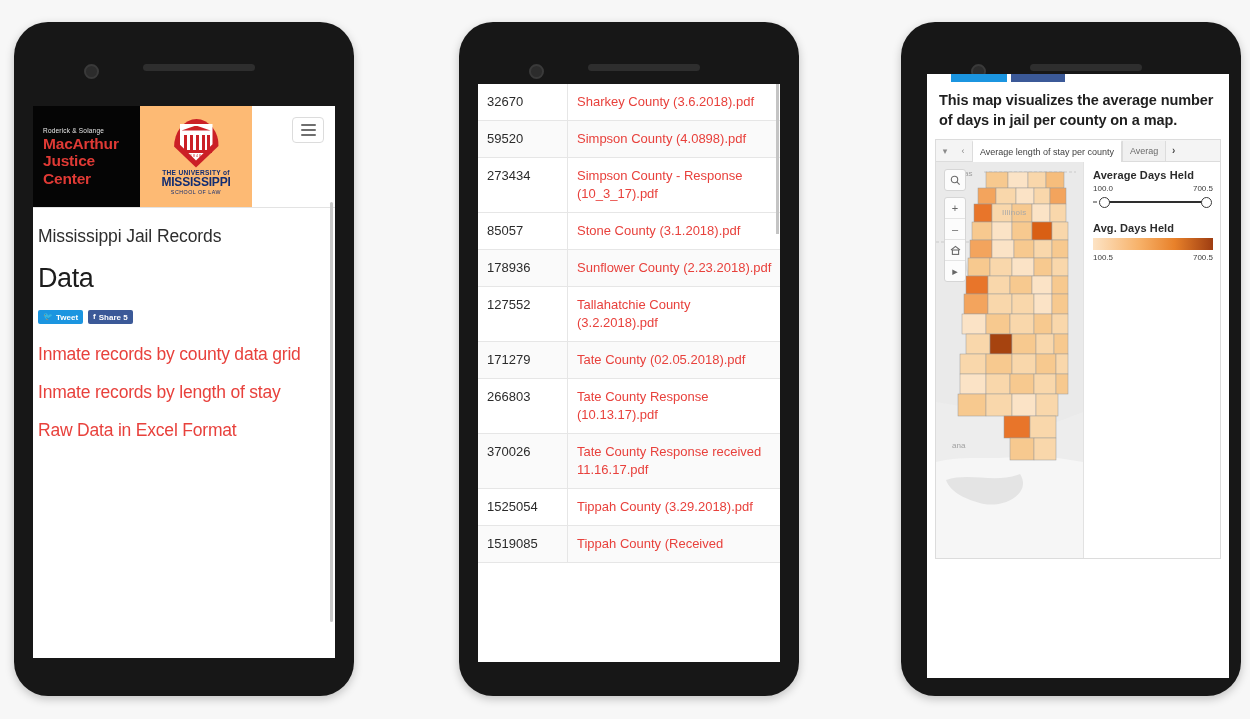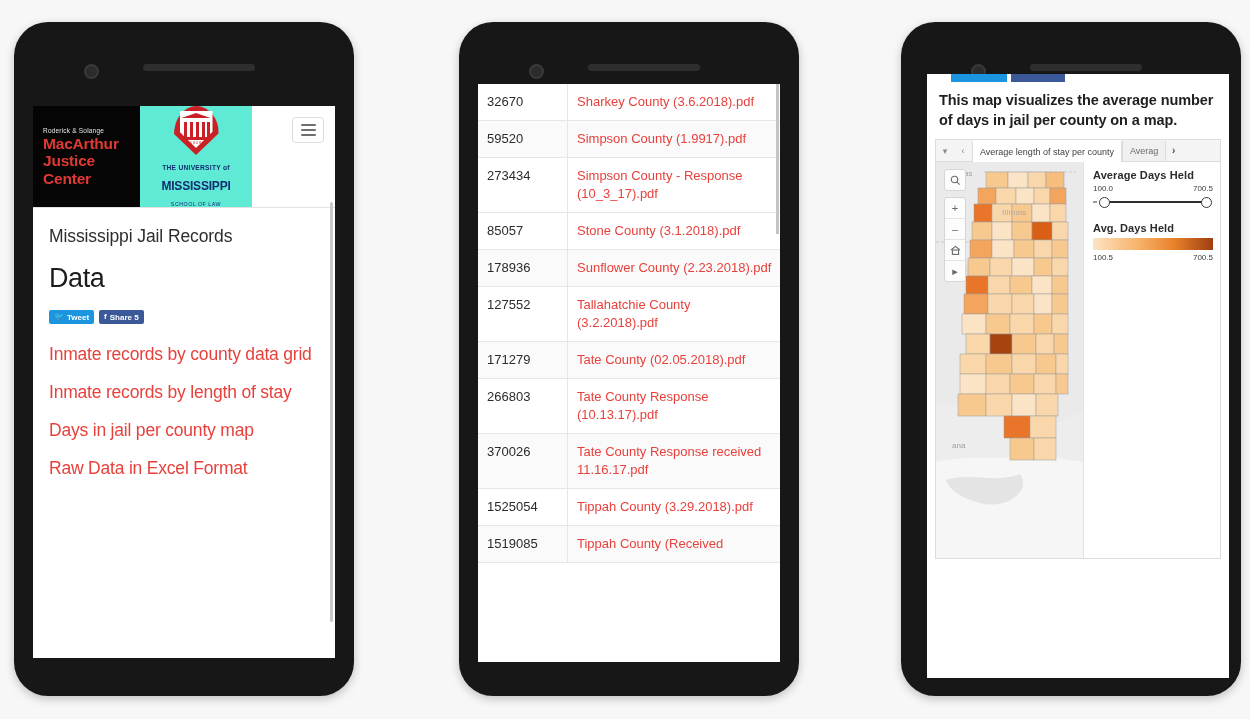--- a/index.html
+++ b/index.html
@@ -26,21 +26,21 @@
   #phone1 .speaker{top:42px;left:129px;width:112px;}
   #phone1 .homebar{bottom:38px;left:118px;width:132px;}
   #phone1 .screen{left:19px;top:84px;width:302px;height:552px;}
 
   .p1-header{display:flex;height:101px;background:#fff;border-bottom:1px solid #e3e3e3;}
   .mac-logo{width:107px;height:101px;background:#050505;position:relative;
       display:flex;flex-direction:column;justify-content:center;padding-left:10px;box-sizing:border-box;}
   .mac-l1{color:#e8e8e8;font-size:6.5px;letter-spacing:.2px;line-height:9px;}
   .mac-l2{color:#e03a35;font-size:15.5px;font-weight:700;line-height:17.5px;letter-spacing:-.2px;}
   .um-logo{width:112px;height:101px;display:flex;flex-direction:column;
-      align-items:center;justify-content:space-between;background:#5eead4;}
+      align-items:center;justify-content:center;background:#fdba74;}
   .um-crest{width:45px;height:49px;position:relative;}
   .um-shield{position:absolute;inset:0;background:#cb2026;
       border-radius:50% 50% 50% 50%/58% 58% 42% 42%;
       clip-path:polygon(0 0,100% 0,100% 56%,50% 100%,0 56%);}
   .um-shield-in{position:absolute;left:6px;top:5px;right:6px;bottom:7px;
       background:#fff;clip-path:polygon(0 0,100% 0,100% 56%,50% 100%,0 56%);}
   .um-bld{position:absolute;left:9px;top:9px;width:27px;height:22px;}
   .um-bld i{position:absolute;bottom:0;width:3px;height:15px;background:#cb2026;}
   .um-roof{position:absolute;left:8px;top:7px;width:29px;height:5px;background:#cb2026;
       clip-path:polygon(0 100%,50% 0,100% 100%);}
@@ -49,21 +49,21 @@
       font-size:3.6px;color:#cb2026;letter-spacing:1px;}
   .um-t1{font-size:6.6px;color:#122d72;font-weight:700;letter-spacing:.3px;margin-top:1px;}
   .um-t2{font-size:12px;color:#122d72;font-weight:700;letter-spacing:-.2px;line-height:13px;}
   .um-t3{font-size:5.3px;color:#122d72;letter-spacing:.5px;}
   .p1-burger-wrap{flex:1;display:flex;align-items:flex-start;justify-content:flex-end;
       padding:11px 11px 0 0;background:#fff;}
   .burger{width:30px;height:24px;border:1px solid #dcdcdc;border-radius:4px;background:#fff;
       display:flex;flex-direction:column;justify-content:center;align-items:center;gap:3px;}
   .burger span{display:block;width:15px;height:2px;background:#6f6f6f;border-radius:1px;}
 
-  .p1-body{padding:18px 16px 0 16px;}
+  .p1-body{padding:18px 16px 0 5px;}
   .p1-title{font-size:17.5px;color:#2d2d2d;font-weight:400;letter-spacing:-.1px;}
   .p1-h1{font-size:27px;color:#1c1c1c;font-weight:400;margin-top:16px;letter-spacing:-.4px;}
   .social{display:flex;gap:5px;margin-top:16px;}
   .btn-tweet,.btn-share{display:flex;align-items:center;gap:3px;height:14px;
       border-radius:2px;padding:0 5px;color:#fff;font-size:8px;font-weight:700;}
   .btn-tweet{background:#1b95e0;}
   .btn-share{background:#3b5998;}
   .ic-tw,.ic-fb{font-size:8px;line-height:1;color:#fff;}
   .p1-links{margin-top:19px;}
   .p1-link{color:#e8413c;font-size:17.5px;line-height:23px;margin-bottom:15px;
@@ -187,21 +187,20 @@
           </div>
           <div class="btn-share">
             <span class="ic-fb">f</span>
             <span>Share 5</span>
           </div>
         </div>
 
         <div class="p1-links">
           <div class="p1-link">Inmate records by county data grid</div>
           <div class="p1-link">Inmate records by length of stay</div>
-          <div class="p1-link">Days in jail per county map</div>
           <div class="p1-link">Raw Data in Excel Format</div>
         </div>
       </div>
 
       <div class="p1-scroll"></div>
     </div>
   </div>
 
   <div class="phone" id="phone2">
     <div class="cam"></div>
@@ -210,21 +209,21 @@
 
     <div class="screen">
       <table class="tbl">
         <tbody>
           <tr>
             <td class="td-id">32670</td>
             <td class="td-name">Sharkey County (3.6.2018).pdf</td>
           </tr>
           <tr class="alt">
             <td class="td-id">59520</td>
-            <td class="td-name">Simpson County (1.9917).pdf</td>
+            <td class="td-name">Simpson County (4.0898).pdf</td>
           </tr>
           <tr>
             <td class="td-id">273434</td>
             <td class="td-name">Simpson County - Response (10_3_17).pdf</td>
           </tr>
           <tr>
             <td class="td-id">85057</td>
             <td class="td-name">Stone County (3.1.2018).pdf</td>
           </tr>
           <tr class="alt">

